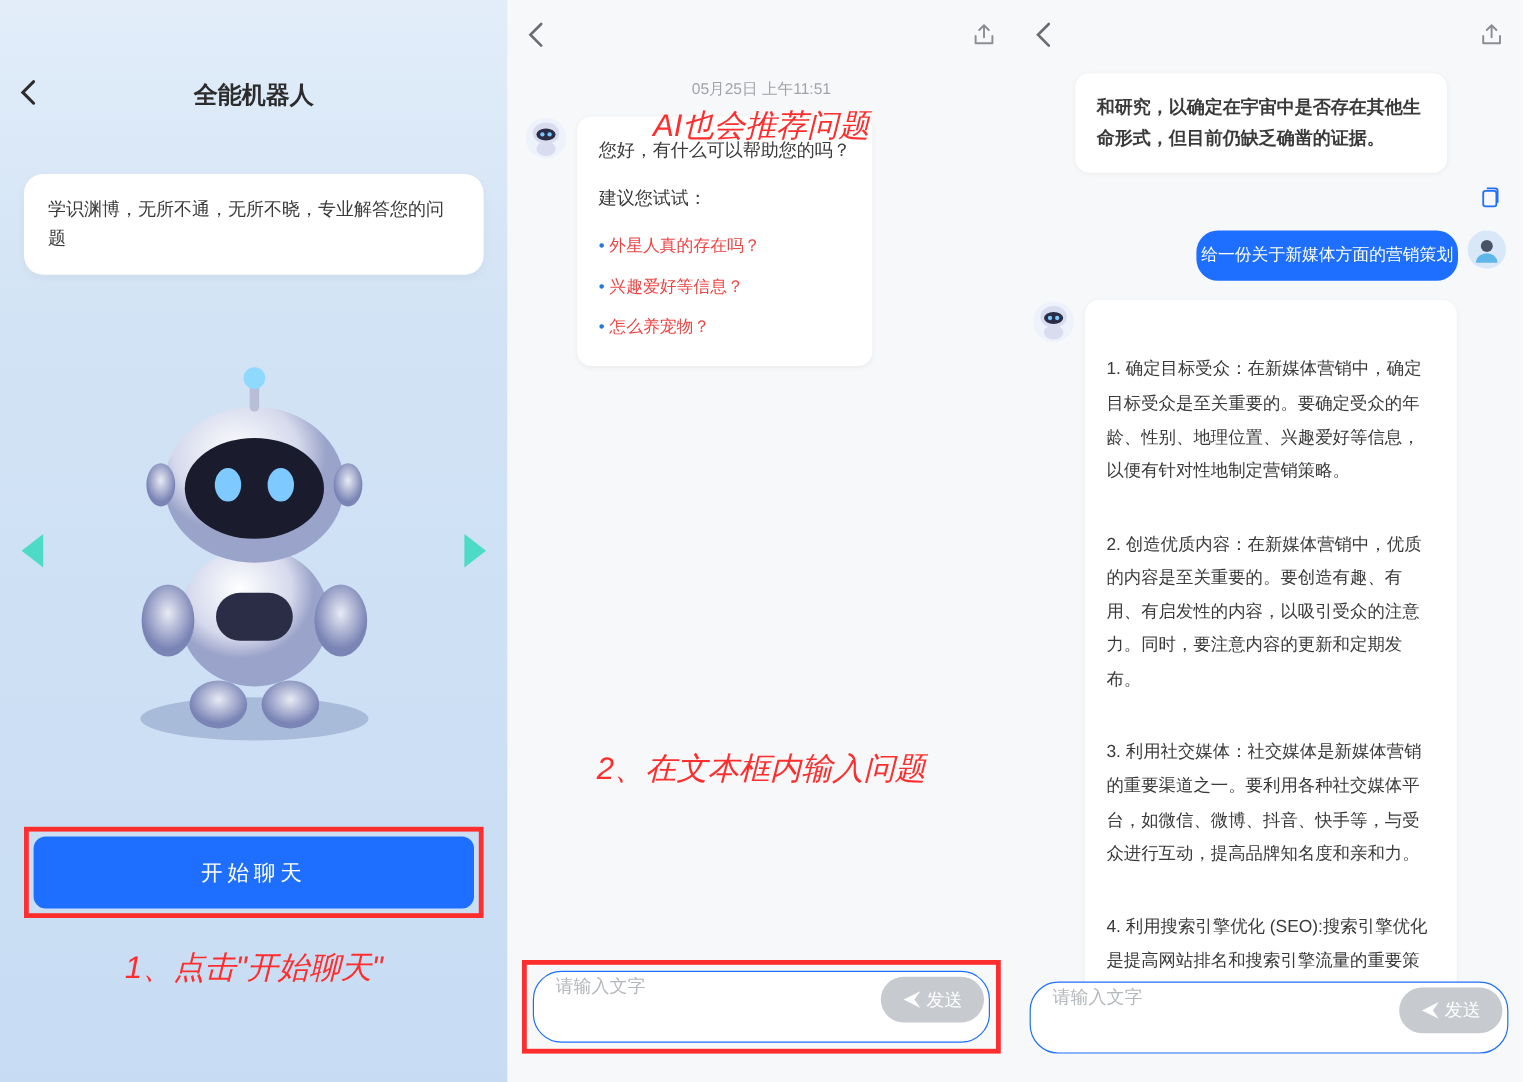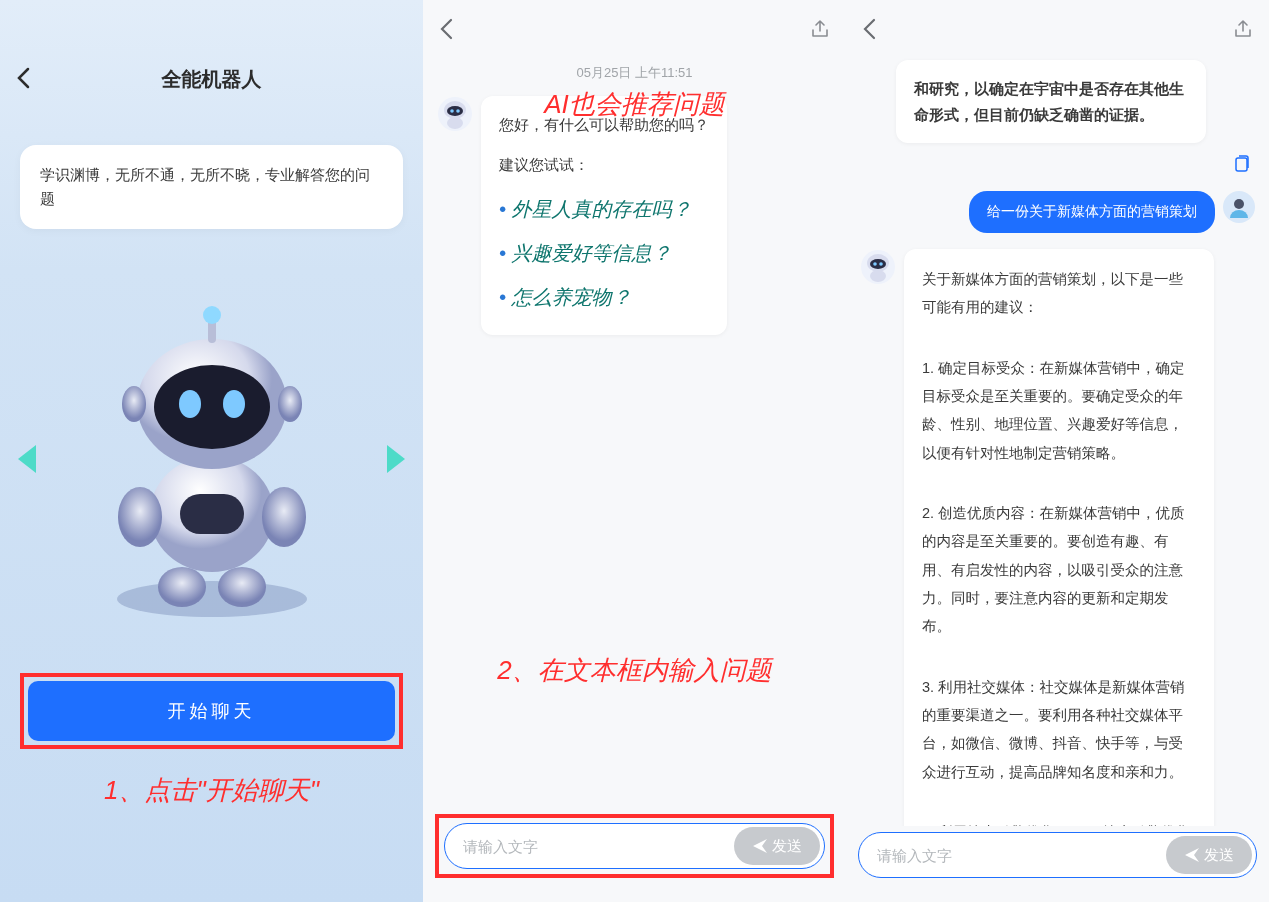--- a/index.html
+++ b/index.html
@@ -46,21 +46,21 @@
       position: absolute;
       width: 0; height: 0;
       border-top: 14px solid transparent;
       border-bottom: 14px solid transparent;
       cursor: pointer;
     }
     .nav-left { left: 18px; border-right: 18px solid #4ddbc8; }
     .nav-right { right: 18px; border-left: 18px solid #4ddbc8; }
     .robot-svg { width: 260px; height: 320px; }
     .start-btn-wrap {
-      margin: 24px 20px 12px;
+      margin: 40px 20px 12px;
       border: 4px solid #ff2e2e;
       padding: 4px;
     }
     .start-btn {
       width: 100%;
       background: #1e6fff;
       color: #fff;
       border: none;
       border-radius: 10px;
       padding: 18px;
@@ -97,31 +97,31 @@
       background: #fff;
       border-radius: 12px;
       padding: 16px 18px;
       font-size: 15px;
       color: #3a3a3a;
       line-height: 1.7;
       max-width: 310px;
       box-shadow: 0 1px 4px rgba(0,0,0,0.05);
     }
     .suggest-title { margin-top: 14px; margin-bottom: 10px; }
-    .suggest-item { color: #0f766e; font-size: 20px; padding: 5px 0; cursor: pointer; font-style: italic; }
+    .suggest-item { color: #ef4444; font-size: 14px; padding: 5px 0; cursor: pointer; }
     .suggest-item::before { content: "• "; color: #2877d4; }
 
     
     .p3-body { height: calc(100% - 130px); overflow: hidden; padding-top: 0; }
     .user-row { display: flex; align-items: flex-start; justify-content: flex-end; padding: 10px 14px; gap: 8px; }
     .user-bubble {
       background: #1e6fff;
       color: #fff;
       border-radius: 18px;
-      padding: 12px 18px;
+      padding: 12px 4px;
       font-size: 14px;
       max-width: 300px;
     }
     .user-avatar {
       width: 32px; height: 32px; border-radius: 50%;
       background: #d9e8f9;
       flex-shrink: 0;
       display: flex; align-items: center; justify-content: center;
     }
     .copy-icon {
@@ -136,26 +136,26 @@
 
     
     .input-bar-wrap {
       position: absolute;
       bottom: 24px;
       left: 12px; right: 12px;
     }
     .input-bar-wrap.boxed { border: 4px solid #ff2e2e; padding: 5px; }
     .input-bar {
       display: flex;
-      align-items: center;
+      align-items: flex-start;
       border: 1.5px solid #1e6fff;
       border-radius: 24px;
       background: #fff;
       padding: 4px 4px 4px 18px;
-      height: 46px;
+      height: 60px;
     }
     .input-field {
       flex: 1;
       border: none;
       outline: none;
       font-size: 15px;
       color: #333;
       background: transparent;
     }
     .input-field::placeholder { color: #b4b8bc; }
@@ -312,21 +312,21 @@
     <div class="bot-row">
       <svg class="bot-avatar" viewBox="0 0 36 36">
         <circle cx="18" cy="18" r="17" fill="#eef2fb"></circle>
         <ellipse cx="18" cy="14" rx="11" ry="9" fill="#d8dcee"></ellipse>
         <ellipse cx="18" cy="15" rx="8" ry="5" fill="#2a2d45"></ellipse>
         <circle cx="15" cy="15" r="1.8" fill="#7ec9ff"></circle>
           <circle cx="21" cy="15" r="1.8" fill="#7ec9ff"></circle>
         <ellipse cx="18" cy="27" rx="8" ry="6" fill="#d8dcee"></ellipse>
       </svg>
       <div class="bot-bubble long-bubble">
-        <p>关于新媒体方面的营销策划，以下是一些可能有用的建议：</p><br>
+        <br>
         <p>1. 确定目标受众：在新媒体营销中，确定目标受众是至关重要的。要确定受众的年龄、性别、地理位置、兴趣爱好等信息，以便有针对性地制定营销策略。</p><br>
         <p>2. 创造优质内容：在新媒体营销中，优质的内容是至关重要的。要创造有趣、有用、有启发性的内容，以吸引受众的注意力。同时，要注意内容的更新和定期发布。</p><br>
         <p>3. 利用社交媒体：社交媒体是新媒体营销的重要渠道之一。要利用各种社交媒体平台，如微信、微博、抖音、快手等，与受众进行互动，提高品牌知名度和亲和力。</p><br>
         <p>4. 利用搜索引擎优化 (SEO):搜索引擎优化是提高网站排名和搜索引擎流量的重要策略。要通过 SEO 技术，提高网站的内容质量、关键词密度和网站结构等，以提高网站的排名和流量。</p>
       </div>
     </div>
   </div>
   <div class="input-bar-wrap">
     <div class="input-bar">
       <input class="input-field" placeholder="请输入文字" style="">

